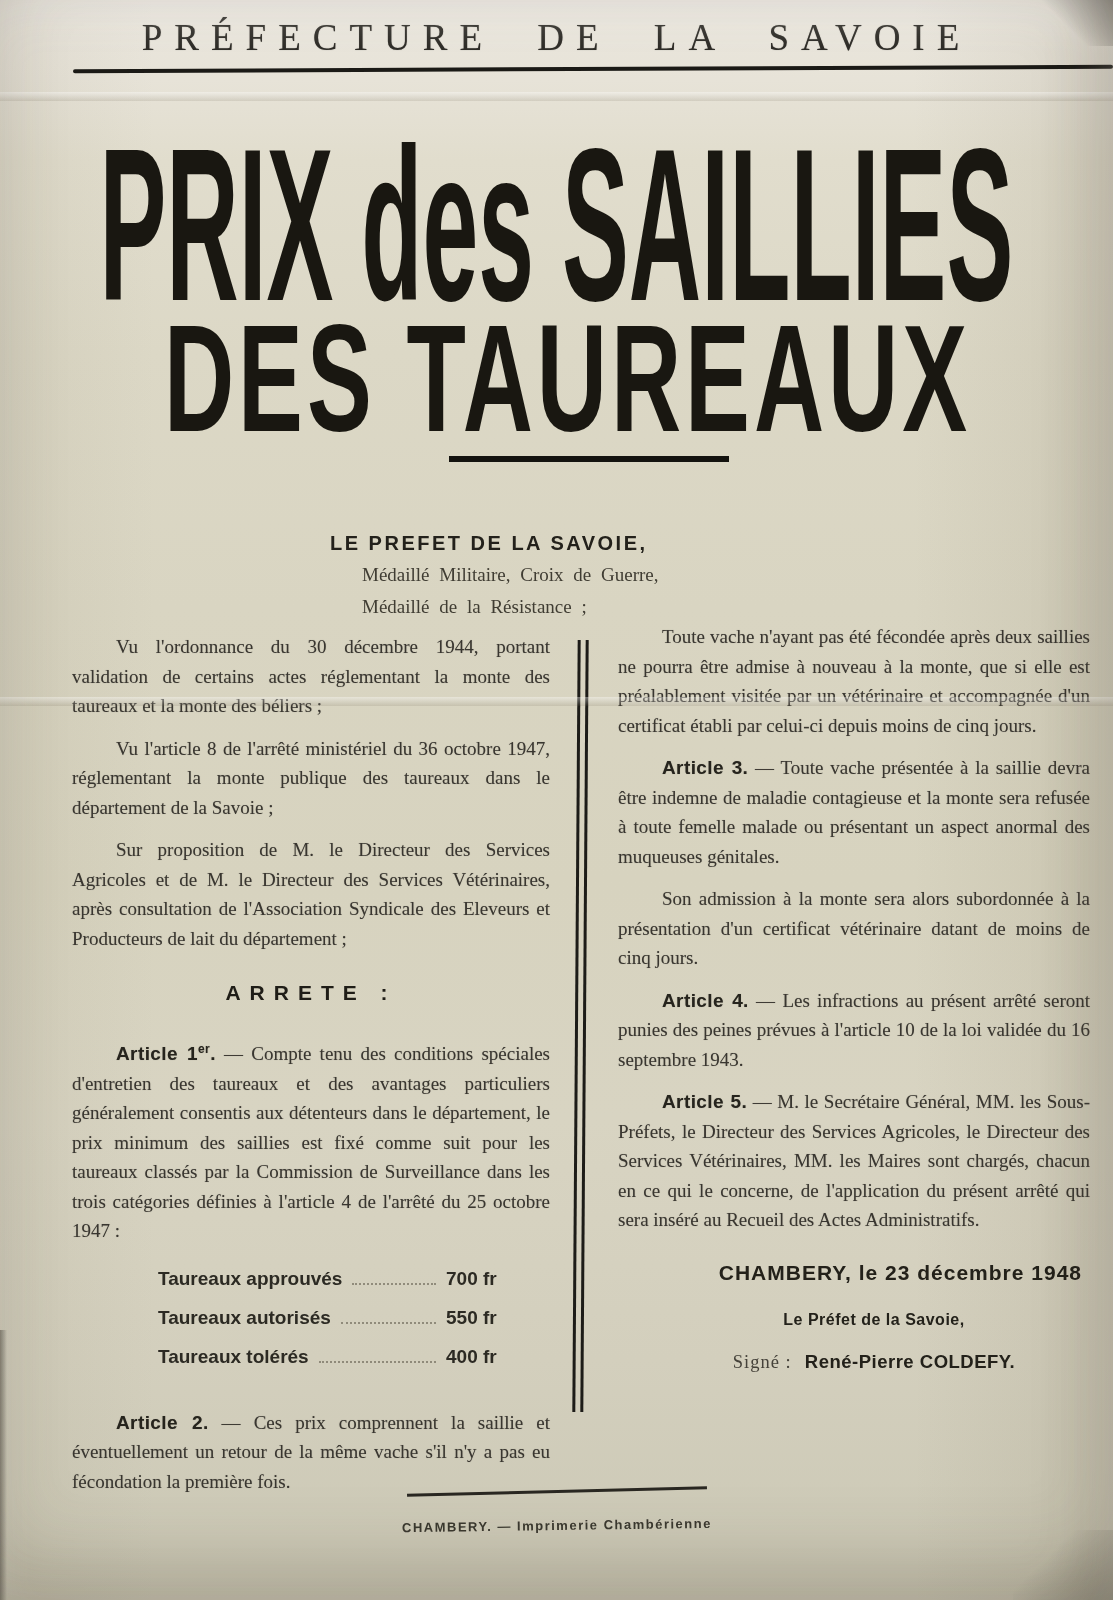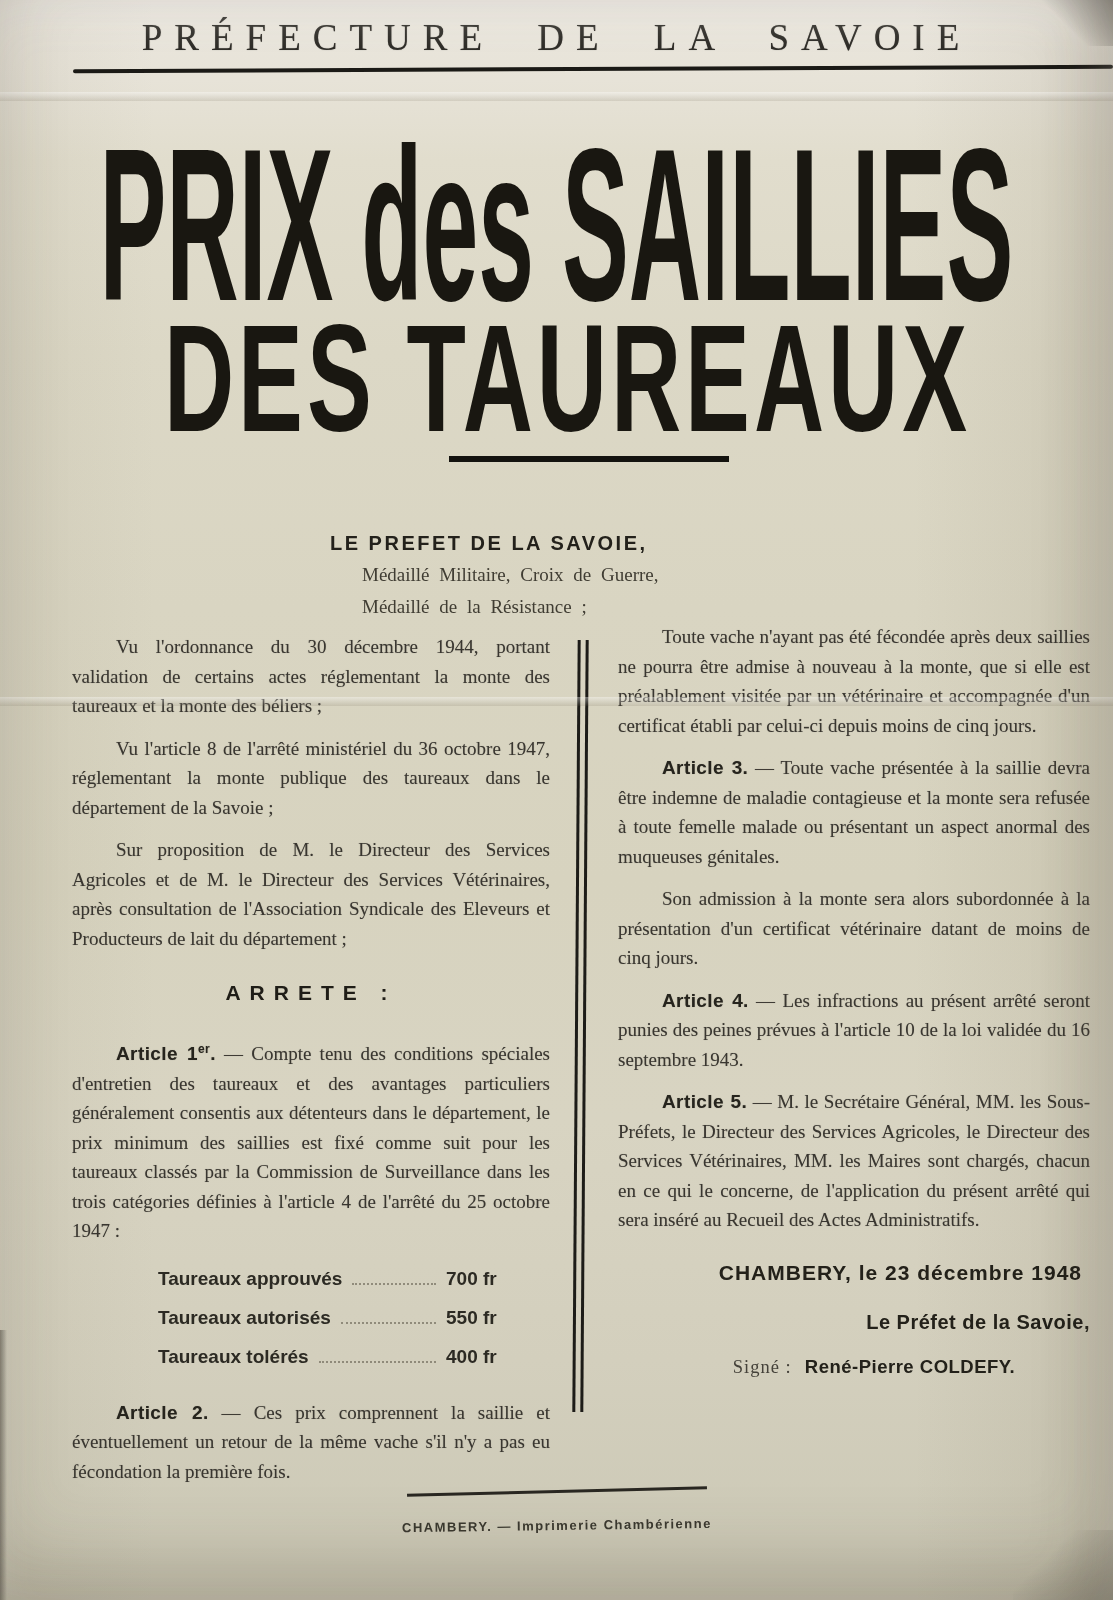--- a/index.html
+++ b/index.html
@@ -60,29 +60,29 @@
   .divider .dl.a{left:0;} .divider .dl.b{left:8px;}
 
   p.body{margin:0 0 13px;font-size:19px;line-height:29.5px;text-align:justify;text-indent:44px;
     color:#393630;text-shadow:0 0 1px rgba(57,54,48,0.30);}
   .lead{font-family:"Liberation Sans","DejaVu Sans",sans-serif;font-weight:bold;color:#26241d;letter-spacing:0.4px;}
   .lead sup{font-size:12px;}
 
   .arrete{font-family:"Liberation Sans","DejaVu Sans",sans-serif;font-weight:bold;
     font-size:21px;letter-spacing:9px;text-align:center;color:#1f1d17;margin:28px 0 30px;}
 
-  .price-table{margin:22px 18px 30px 86px;}
+  .price-table{margin:22px 18px 40px 86px;}
   .price-row{display:flex;align-items:baseline;margin-bottom:17px;
     font-family:"Liberation Sans","DejaVu Sans",sans-serif;font-weight:bold;font-size:19px;color:#2c2a23;}
   .price-row .leader{flex:1;border-bottom:2px dotted rgba(75,70,55,0.5);margin:0 10px 4px 10px;min-width:40px;}
   .price-row .val{width:86px;text-align:left;}
 
   .sig-block{margin-top:26px;margin-left:40px;font-family:"Liberation Sans","DejaVu Sans",sans-serif;color:#23211a;}
   .sig-date{text-align:right;padding-right:8px;font-weight:bold;font-size:21px;letter-spacing:1px;}
-  .sig-role{text-align:right;margin-top:26px;font-weight:bold;font-size:20px;letter-spacing:0.5px;}
+  .sig-role{text-align:center;margin-top:26px;font-weight:bold;font-size:16px;letter-spacing:0.5px;}
   .sig-name{text-align:center;margin-top:22px;font-size:18.5px;}
   .sig-name .slabel{font-family:"Liberation Serif","DejaVu Serif",serif;color:#45423a;letter-spacing:1px;}
   .sig-name .sname{font-weight:bold;letter-spacing:0.5px;margin-left:8px;}
 
   .footer{position:absolute;top:1490px;left:0;right:0;display:flex;flex-direction:column;align-items:center;gap:20px;}
   .footer-rule{width:300px;height:2.5px;background:#2a2822;transform:rotate(-1.4deg);margin-bottom:5px;}
   .footer-text{font-family:"Liberation Sans","DejaVu Sans",sans-serif;font-weight:bold;
     font-size:13px;letter-spacing:1.5px;color:#3a382f;transform:rotate(-0.8deg);}
 </style>
 </head>

